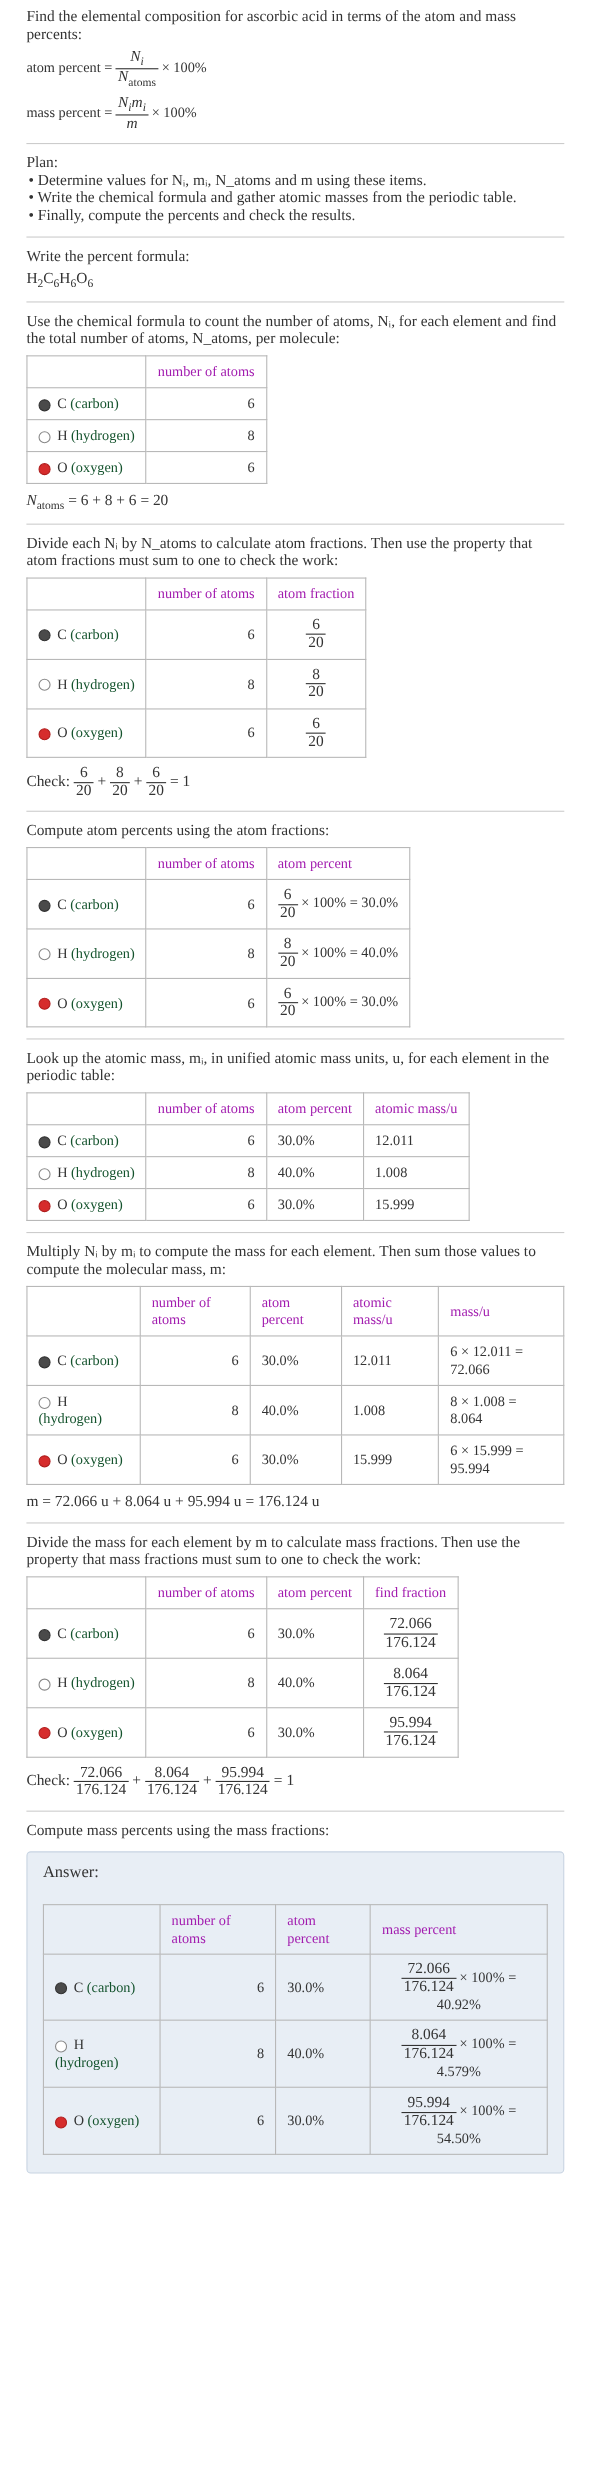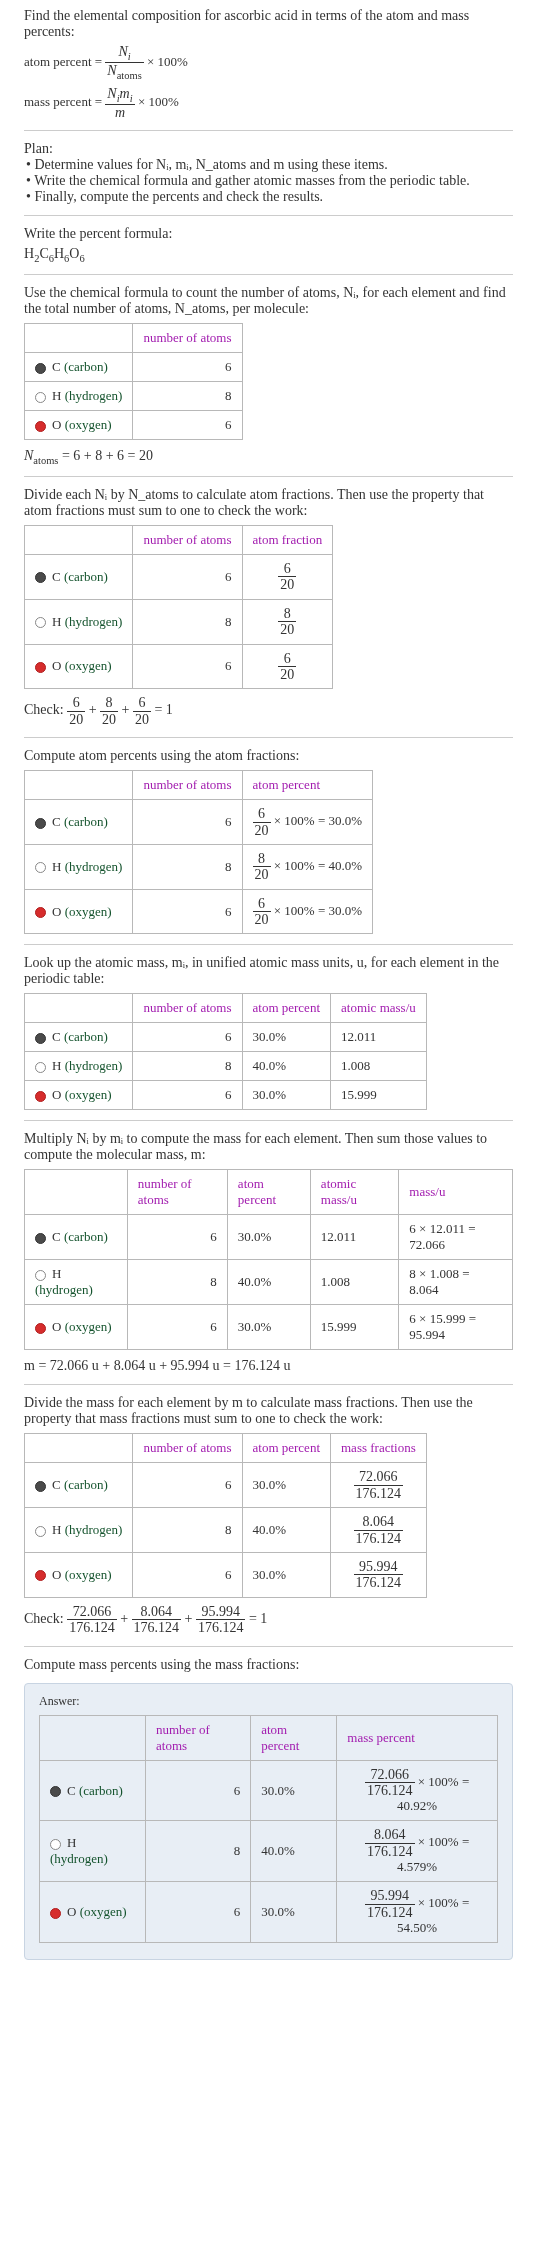--- a/index.html
+++ b/index.html
@@ -18,21 +18,21 @@
 .dot{display:inline-block;width:9px;height:9px;border-radius:50%;border:1px solid #888;margin-right:6px;vertical-align:middle}
 .carbon{background:#4a4a4a;border-color:#333}
 .hydrogen{background:#fff}
 .oxygen{background:#d62c2c;border-color:#b01e1e}
 .gray{color:#14532d}
 .frac{display:inline-block;text-align:center;vertical-align:middle;font-size:14px;line-height:1.1}
 .frac .n{display:block;border-bottom:1px solid #333;padding:0 2px}
 .frac .d{display:block;padding:0 2px}
 sub{font-size:0.75em}
 .answer{background:#e8eef5;border:1px solid #c8d4e2;border-radius:4px;padding:10px 14px;margin:10px 0}
-.answer-title{font-size:12px;margin-bottom:6px}
+.answer-title{font-size:15px;margin-bottom:20px}
 </style>
 </head>
 <body>
 
 <div class="wrap">
 
 <div class="intro">Find the elemental composition for ascorbic acid in terms of the atom and mass percents:</div>
 <div class="formula">atom percent = <span class="frac"><span class="n"><i>N<sub>i</sub></i></span><span class="d"><i>N</i><sub>atoms</sub></span></span> × 100%</div>
 <div class="formula">mass percent = <span class="frac"><span class="n"><i>N<sub>i</sub>m<sub>i</sub></i></span><span class="d"><i>m</i></span></span> × 100%</div>
 
@@ -210,21 +210,21 @@
 <hr>
 
 <div class="sec">Divide the mass for each element by m to calculate mass fractions. Then use the property that mass fractions must sum to one to check the work:</div>
 
 <table>
 <tbody>
         <tr>
           <th></th>
           <th>number of atoms</th>
           <th>atom percent</th>
-          <th>mass fractions</th>
+          <th>find fraction</th>
         </tr>
 <tr>
           <td><span class="dot carbon"></span><span>C</span> <span class="gray">(carbon)</span></td>
           <td class="num">6</td>
           <td>30.0%</td>
           <td class="ctr"><span class="frac"><span class="n">72.066</span><span class="d">176.124</span></span></td>
         </tr>
 <tr>
           <td><span class="dot hydrogen"></span><span>H</span> <span class="gray">(hydrogen)</span></td>
           <td class="num">8</td>

